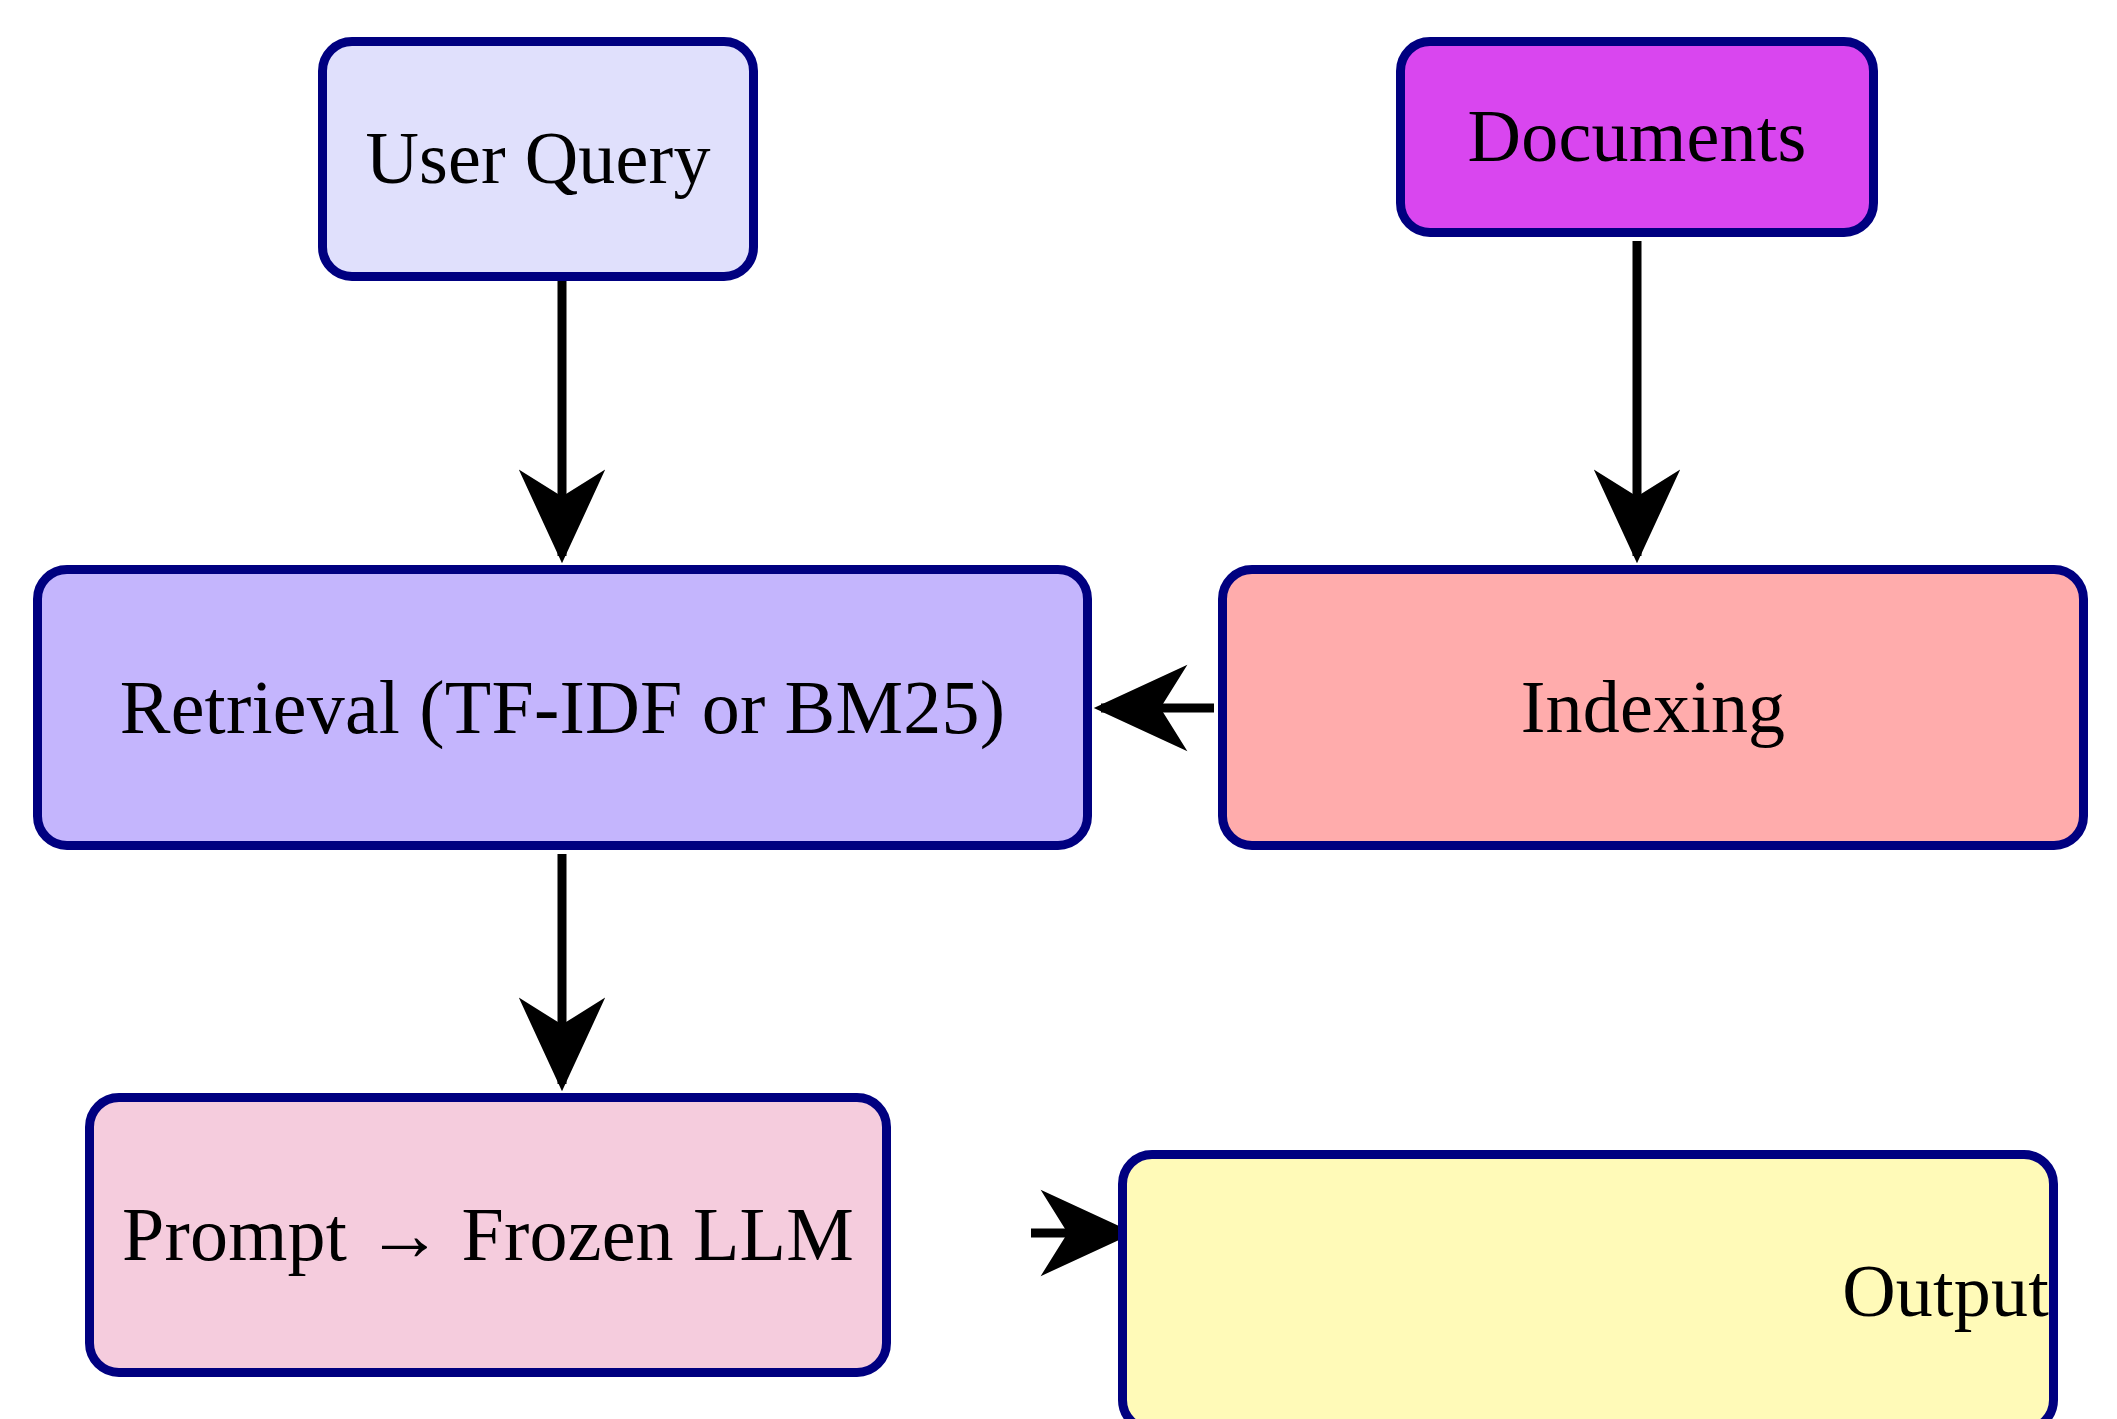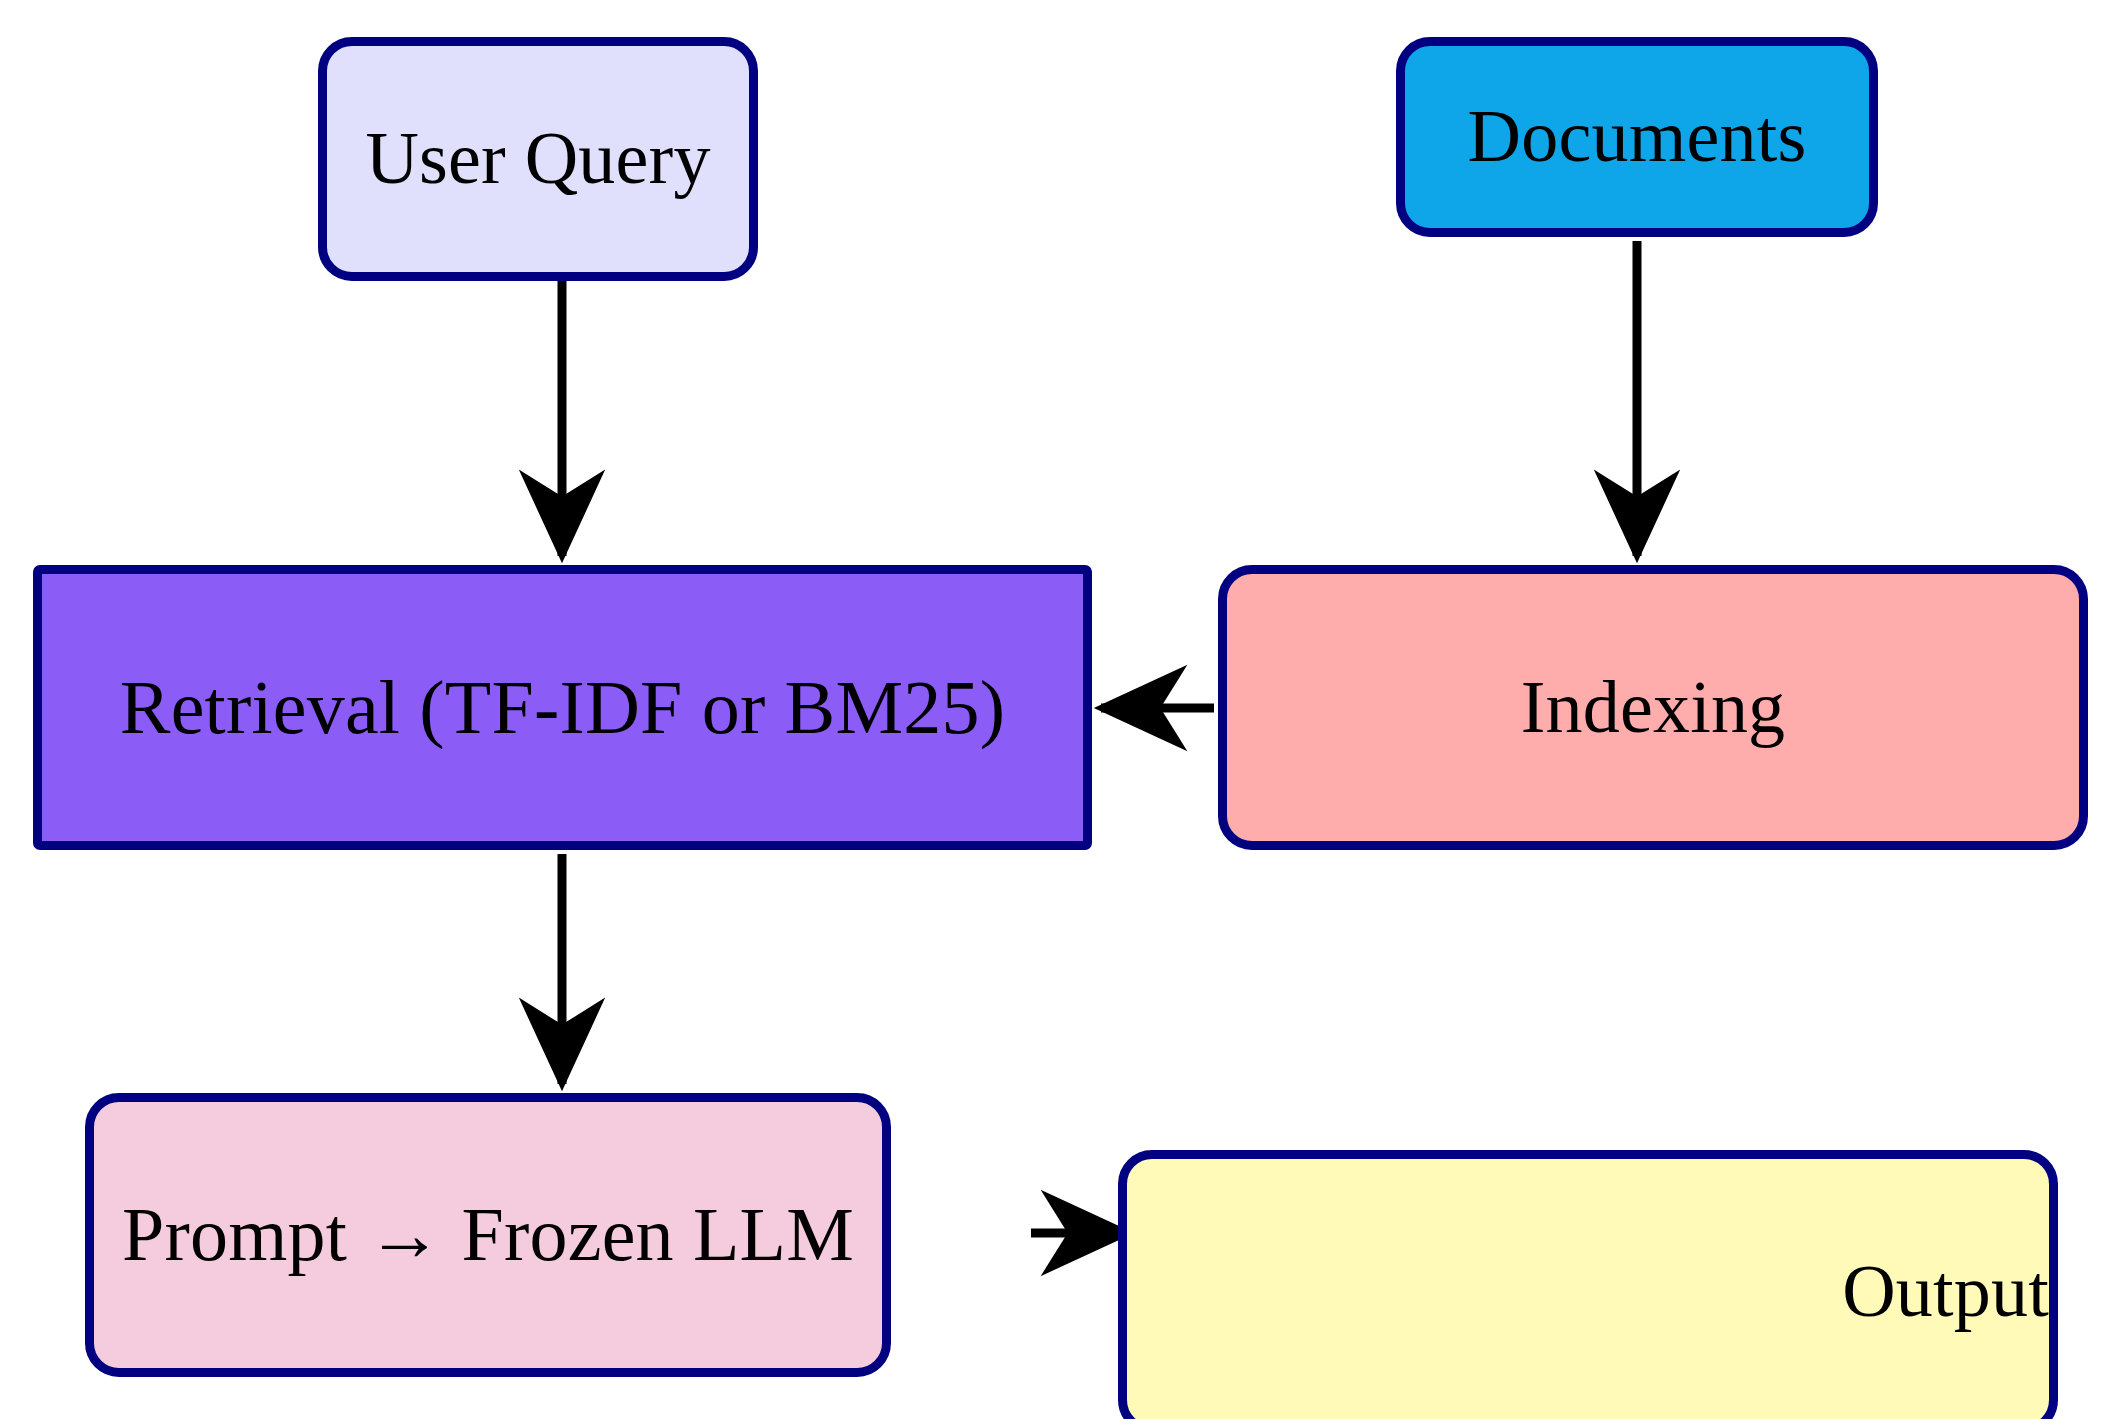--- a/index.html
+++ b/index.html
@@ -73,25 +73,25 @@
 
     <line x1="562" y1="854" x2="562" y2="1084" stroke="#000000" stroke-width="9" marker-end="url(#stealth)"></line>
 
     <line x1="1031" y1="1233" x2="1127" y2="1233" stroke="#000000" stroke-width="9" marker-end="url(#stealth)"></line>
   </svg>
 
   <div class="node" id="node-user-query" style="background: rgb(224, 224, 252); border-color: rgb(0, 0, 128);">
     <span class="node-label">User Query</span>
   </div>
 
-  <div class="node" id="node-documents" style="background: #0ea5e9; border-color: rgb(0, 0, 128);">
+  <div class="node" id="node-documents" style="background: #d946ef; border-color: rgb(0, 0, 128);">
     <span class="node-label">Documents</span>
   </div>
 
-  <div class="node" id="node-retrieval" style="background: #8b5cf6; border-color: rgb(0, 0, 128); border-radius: 7px;">
+  <div class="node" id="node-retrieval" style="background: #c4b5fd; border-color: rgb(0, 0, 128);">
     <span class="node-label">Retrieval (TF-IDF or BM25)</span>
   </div>
 
   <div class="node" id="node-indexing" style="background: rgb(255, 172, 172); border-color: rgb(0, 0, 128);">
     <span class="node-label">Indexing</span>
   </div>
 
   <div class="node" id="node-prompt-llm" style="background: rgb(245, 204, 221); border-color: rgb(0, 0, 128);">
     <span class="node-label">Prompt → Frozen LLM</span>
   </div>

